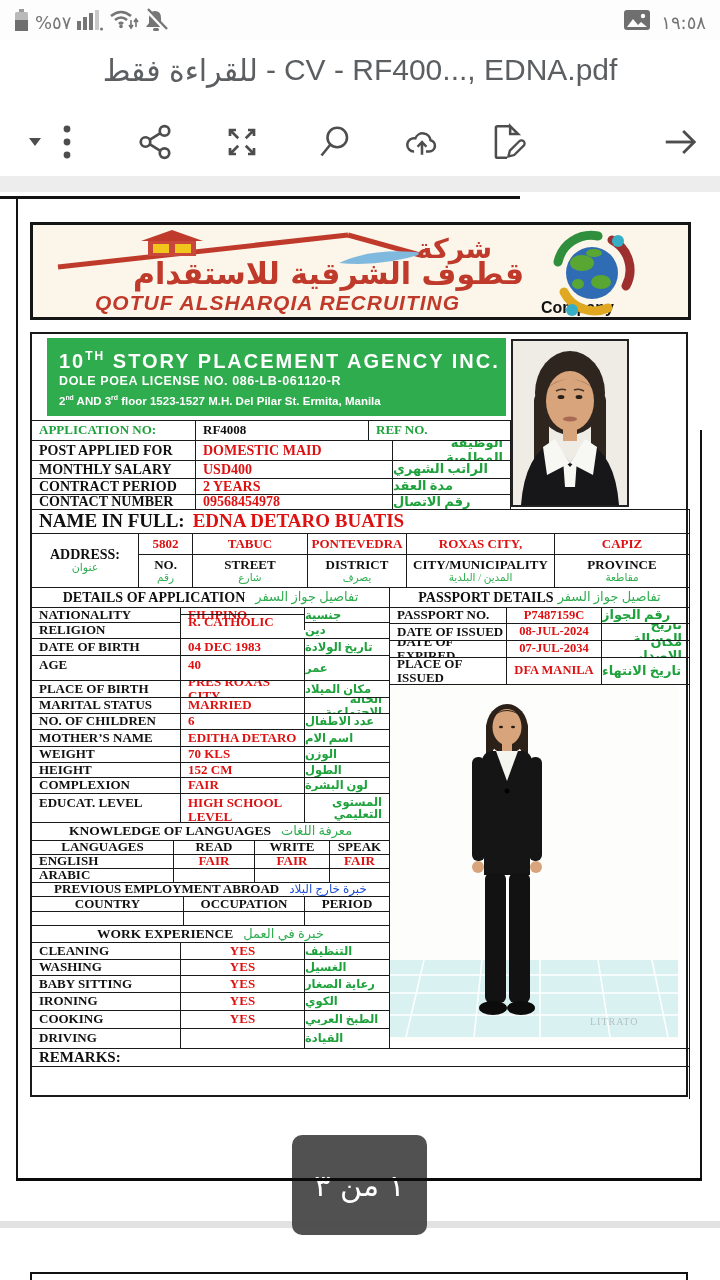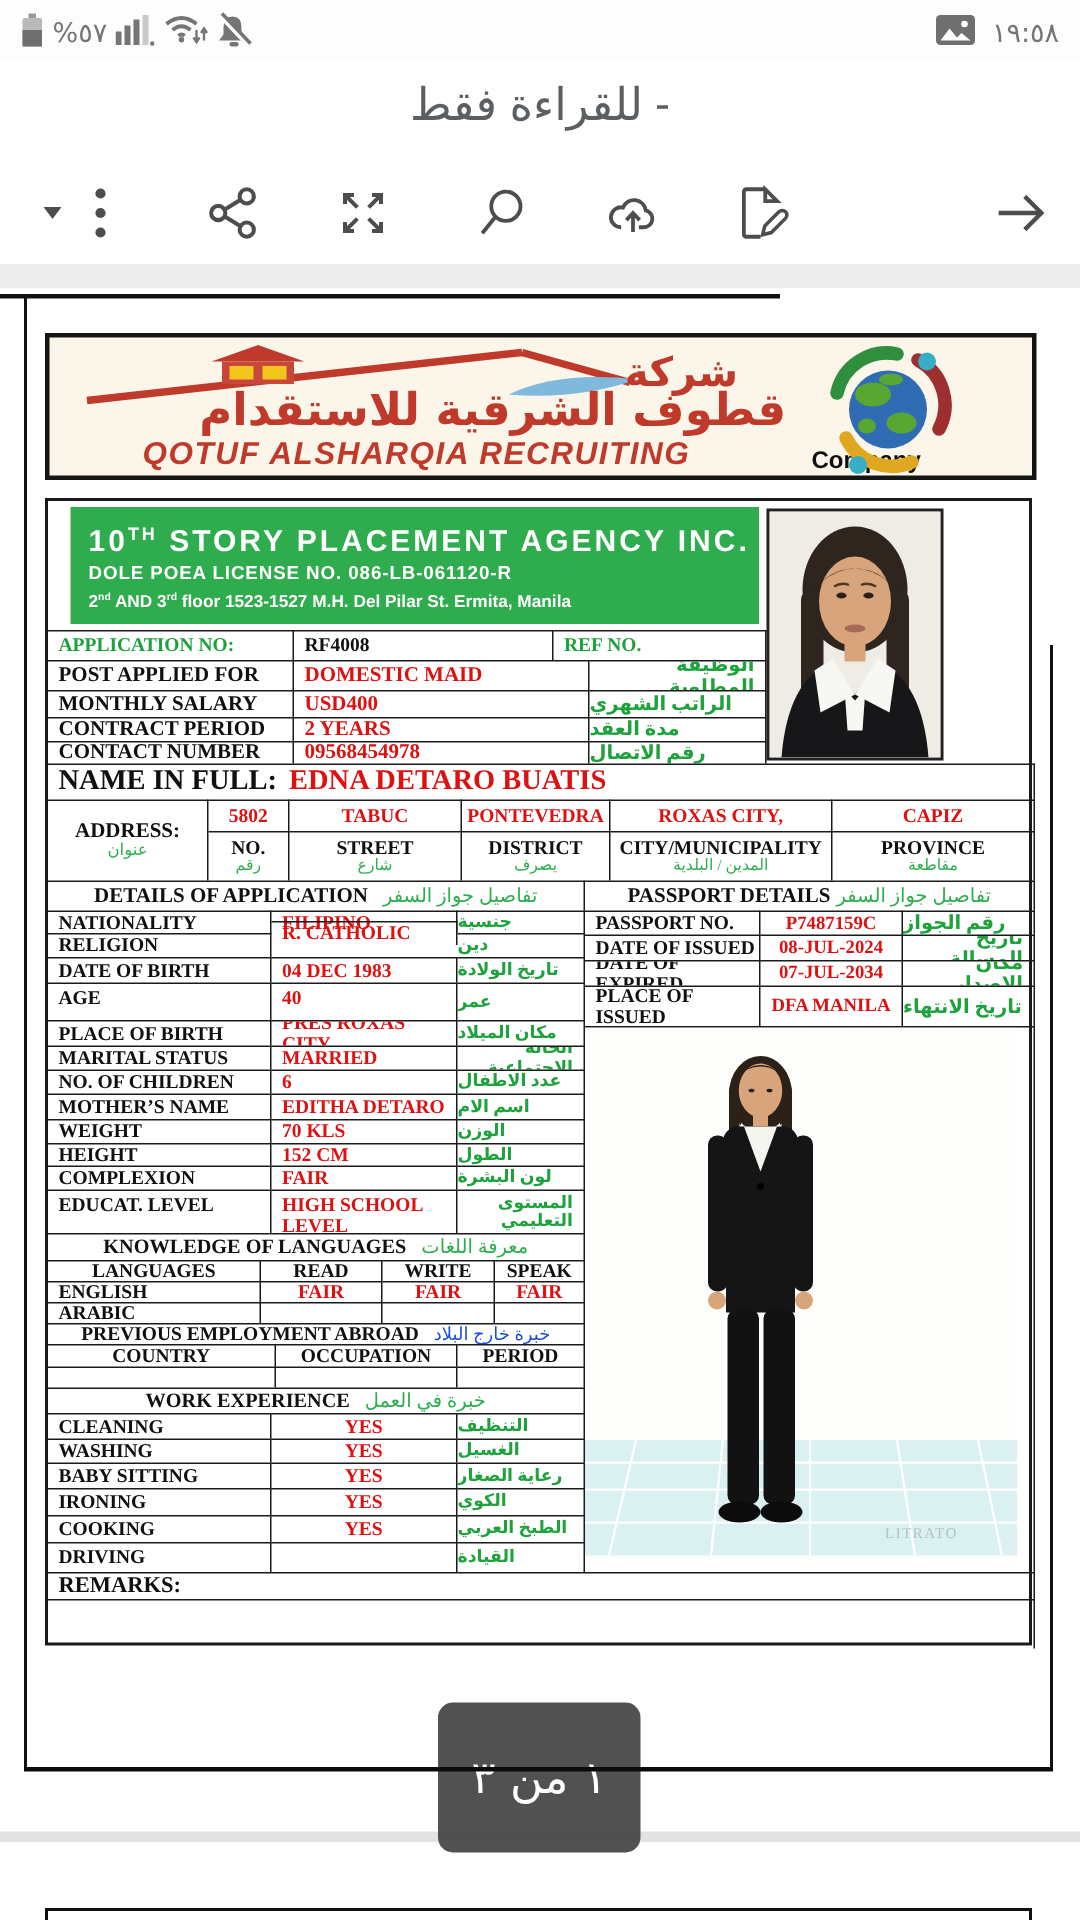--- a/index.html
+++ b/index.html
@@ -116,20 +116,21 @@
             <circle cx="20" cy="8" r="2.2" fill="#fdfdfd"></circle>
           </svg>
       </span>
       <span class="sb-text">١٩:٥٨</span>
     </div>
   </div>
 
   <div class="titlebar">
     <span dir="rtl">للقراءة فقط</span>
     <span>-</span>
+    <span>CV - RF400..., EDNA.pdf</span>
   </div>
 
   <div class="toolbar">
     <div class="tb-icon" style="left:15px;">
       <svg width="16" height="12" viewBox="0 0 16 12">
           <path d="M2,2 L14,2 L8,10 Z" fill="#4d4d4d"></path>
         </svg>
       </div>
     <div class="tb-icon" style="left:47px;">
       <svg width="10" height="36" viewBox="0 0 10 36">

